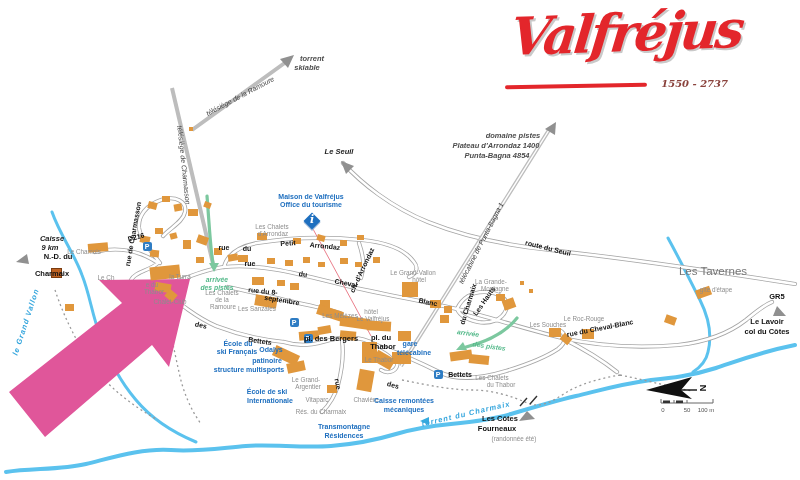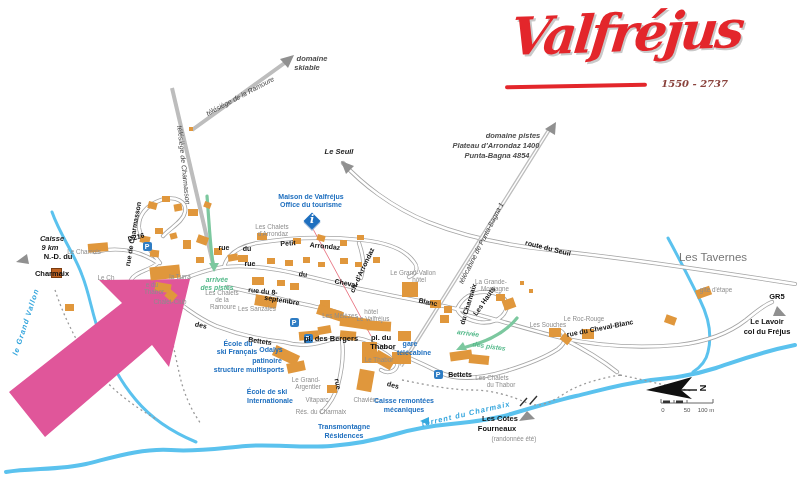--- a/index.html
+++ b/index.html
@@ -178,21 +178,21 @@
       <div class="bld" style="left: 665px; top: 316px; width: 11px; height: 8px; transform: rotate(20deg);"></div>
       <div class="bld" style="left: 65px; top: 304px; width: 9px; height: 7px; transform: rotate(0deg);"></div>
       <div class="bld chapel" style="left: 52px; top: 269px; width: 9px; height: 8px; transform: rotate(0deg);"></div>
       <div class="pk" style="left: 142.5px; top: 241.5px;">P</div>
       <div class="pk" style="left: 289.5px; top: 317.5px;">P</div>
       <div class="pk" style="left: 303.5px; top: 333.5px;">P</div>
       <div class="pk" style="left: 433.5px; top: 369.5px;">P</div>
       <span class="lbl lift" style="left: 184px; top: 165px; transform: translate(-50%, -50%) rotate(84deg);">télésiège de Charmasson</span>
       <span class="lbl lift" style="left: 240px; top: 96px; transform: translate(-50%, -50%) rotate(-28deg);">télésiège de la Ramoure</span>
       <span class="lbl lift" style="left: 481px; top: 243px; transform: translate(-50%, -50%) rotate(-63deg);">télécabine de Punta-Bagna 1</span>
-      <span class="lbl dom" style="left: 312px; top: 59px; transform: translate(-50%, -50%) rotate(0deg);">domaine</span>
+      <span class="lbl dom" style="left: 312px; top: 59px; transform: translate(-50%, -50%) rotate(0deg);">torrent</span>
       <span class="lbl dom" style="left: 307px; top: 68px; transform: translate(-50%, -50%) rotate(0deg);">skiable</span>
       <span class="lbl dom" style="left: 513px; top: 136px; transform: translate(-50%, -50%) rotate(0deg);">domaine pistes</span>
       <span class="lbl dom" style="left: 496px; top: 146px; transform: translate(-50%, -50%) rotate(0deg);">Plateau d'Arrondaz 1400</span>
       <span class="lbl dom" style="left: 497px; top: 156px; transform: translate(-50%, -50%) rotate(0deg);">Punta-Bagna 4854</span>
       <span class="lbl dest" style="left: 339px; top: 152px; transform: translate(-50%, -50%) rotate(0deg);">Le Seuil</span>
       <span class="lbl dest" style="left: 52px; top: 239px; transform: translate(-50%, -50%) rotate(0deg);">Caisse</span>
       <span class="lbl dest" style="left: 50px; top: 248px; transform: translate(-50%, -50%) rotate(0deg);">9 km</span>
       <span class="lbl pl" style="left: 58px; top: 257px; transform: translate(-50%, -50%) rotate(0deg);">N.-D. du</span>
       <span class="lbl pl" style="left: 52px; top: 265px; transform: translate(-50%, -50%) rotate(0deg); margin-top: 9px;">Charmaix</span>
       <span class="lbl st" style="left: 136px; top: 237px; transform: translate(-50%, -50%) rotate(-14deg);">D216</span>
@@ -233,25 +233,25 @@
       <span class="lbl loc" style="left: 413px; top: 273px; transform: translate(-50%, -50%) rotate(0deg);">Le Grand-Vallon</span>
       <span class="lbl loc" style="left: 419px; top: 280px; transform: translate(-50%, -50%) rotate(0deg);">hôtel</span>
       <span class="lbl loc" style="left: 491px; top: 282px; transform: translate(-50%, -50%) rotate(0deg);">La Grande-</span>
       <span class="lbl loc" style="left: 495px; top: 289px; transform: translate(-50%, -50%) rotate(0deg);">Montagne</span>
       <span class="lbl st" style="left: 484px; top: 301px; transform: translate(-50%, -50%) rotate(-55deg);">Les Hauts</span>
       <span class="lbl st" style="left: 468px; top: 304px; transform: translate(-50%, -50%) rotate(-73deg);">du Charmaix</span>
       <span class="lbl loc" style="left: 548px; top: 325px; transform: translate(-50%, -50%) rotate(0deg);">Les Souches</span>
       <span class="lbl loc" style="left: 584px; top: 319px; transform: translate(-50%, -50%) rotate(0deg);">Le Roc-Rouge</span>
       <span class="lbl st" style="left: 600px; top: 328px; transform: translate(-50%, -50%) rotate(-11deg);">rue du Cheval-Blanc</span>
       <span class="lbl st" style="left: 548px; top: 248px; transform: translate(-50%, -50%) rotate(14deg);">route du Seuil</span>
-      <span class="lbl big" style="left: 713px; top: 258px; transform: translate(-50%, -50%) rotate(0deg);">Les Tavernes</span>
+      <span class="lbl big" style="left: 713px; top: 272px; transform: translate(-50%, -50%) rotate(0deg);">Les Tavernes</span>
       <span class="lbl loc" style="left: 716px; top: 290px; transform: translate(-50%, -50%) rotate(0deg);">gîte d'étape</span>
       <span class="lbl pl" style="left: 777px; top: 297px; transform: translate(-50%, -50%) rotate(0deg);">GR5</span>
       <span class="lbl pl" style="left: 767px; top: 322px; transform: translate(-50%, -50%) rotate(0deg);">Le Lavoir</span>
-      <span class="lbl pl" style="left: 767px; top: 332px; transform: translate(-50%, -50%) rotate(0deg);">col du Fréjus</span>
+      <span class="lbl pl" style="left: 767px; top: 332px; transform: translate(-50%, -50%) rotate(0deg);">col du Côtes</span>
       <span class="lbl gr" style="left: 468px; top: 334px; transform: translate(-50%, -50%) rotate(8deg);">arrivée</span>
       <span class="lbl gr" style="left: 489px; top: 347px; transform: translate(-50%, -50%) rotate(8deg);">des pistes</span>
       <span class="lbl pl" style="left: 331px; top: 339px; transform: translate(-50%, -50%) rotate(0deg);">pl. des Bergers</span>
       <span class="lbl pl" style="left: 381px; top: 338px; transform: translate(-50%, -50%) rotate(0deg);">pl. du</span>
       <span class="lbl pl" style="left: 383px; top: 347px; transform: translate(-50%, -50%) rotate(0deg);">Thabor</span>
       <span class="lbl loc" style="left: 379px; top: 360px; transform: translate(-50%, -50%) rotate(0deg);">Le Thabor</span>
       <span class="lbl bl" style="left: 410px; top: 343px; transform: translate(-50%, -50%) rotate(0deg);">gare</span>
       <span class="lbl bl" style="left: 414px; top: 352px; transform: translate(-50%, -50%) rotate(0deg);">télécabine</span>
       <span class="lbl bl" style="left: 238px; top: 343px; transform: translate(-50%, -50%) rotate(0deg);">École du</span>
       <span class="lbl bl" style="left: 237px; top: 351px; transform: translate(-50%, -50%) rotate(0deg);">ski Français</span>

